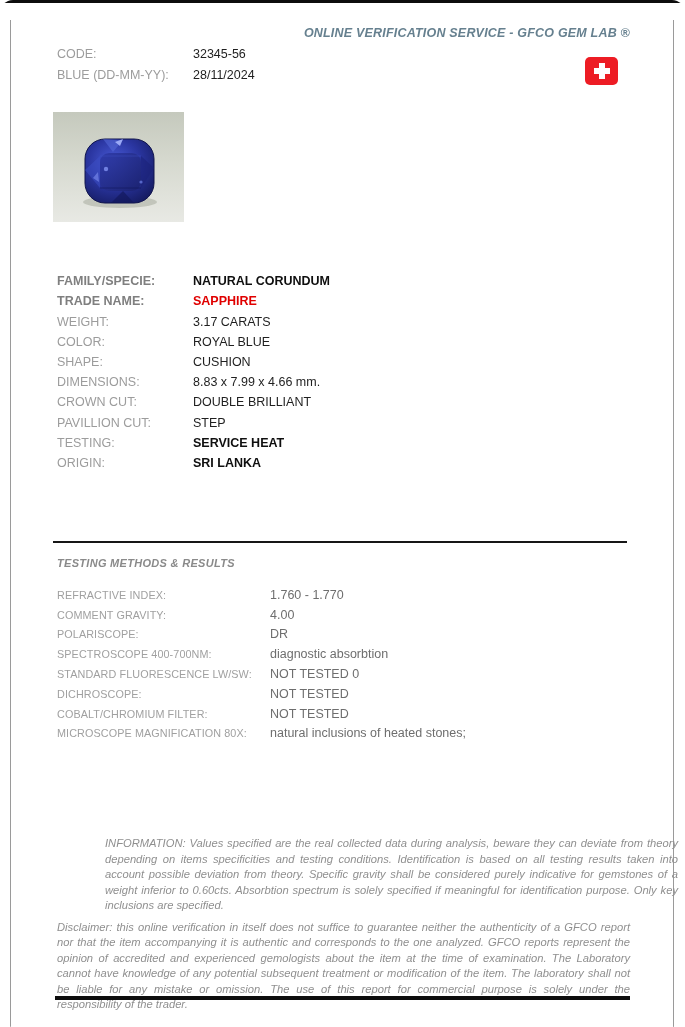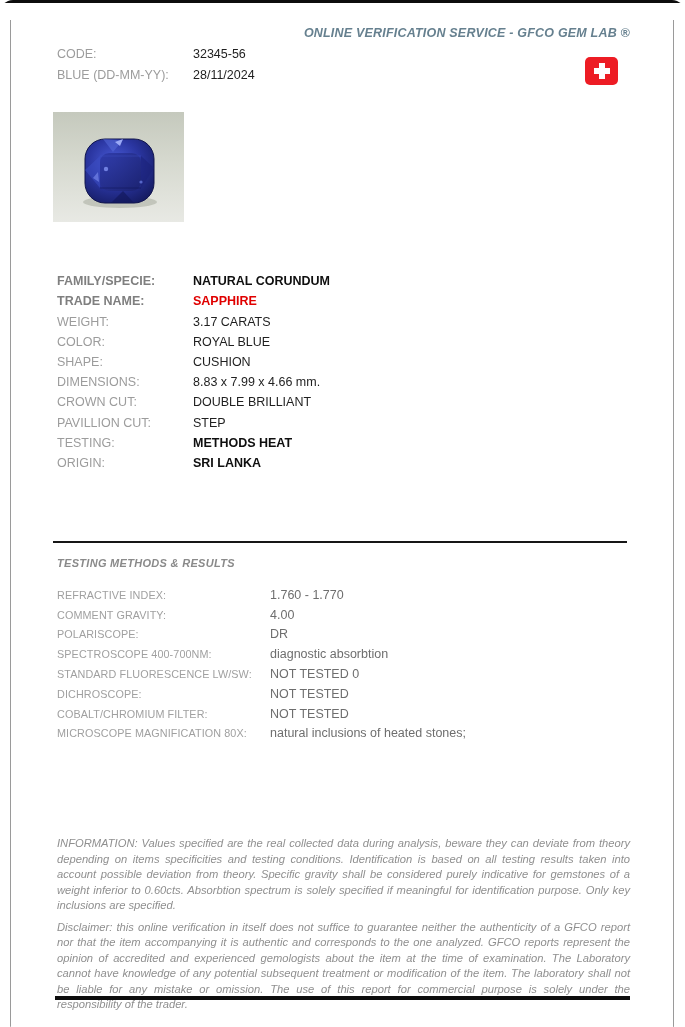--- a/index.html
+++ b/index.html
@@ -40,21 +40,21 @@
     font-size:11px;font-weight:bold;font-style:italic;color:#8a8a8a;letter-spacing:.3px;
   }
   .testing{position:absolute;left:57px;top:585px;width:560px;}
   .testing .row{display:flex;height:19.8px;align-items:center;}
   .tlabel{width:213px;font-size:10.8px;color:#a0a0a0;flex:none;letter-spacing:.1px;}
   .tvalue{font-size:12.5px;color:#6e6e6e;}
   .para{
     position:absolute;left:57px;width:573px;margin:0;
     font-size:11.2px;font-style:italic;color:#8f8f8f;line-height:15.6px;text-align:justify;
   }
-  .para.info{top:836px;}
+  .para.info{top:836px;margin-left:48px;}
   .para.disclaimer{top:920px;line-height:15.4px;}
   .bottom-rule{position:absolute;left:55px;top:996px;width:575px;height:4px;background:#0d0d0d;}
 </style>
 </head>
 <body>
 
 <div class="page">
   <div class="top-rule"></div>
   <div class="side-rule left"></div>
   <div class="side-rule right"></div>
@@ -135,21 +135,21 @@
     <div class="row">
       <span class="flabel">CROWN CUT:</span>
       <span class="fvalue">DOUBLE BRILLIANT</span>
     </div>
     <div class="row">
       <span class="flabel">PAVILLION CUT:</span>
       <span class="fvalue">STEP</span>
     </div>
     <div class="row">
       <span class="flabel">TESTING:</span>
-      <span class="fvalue bold">METHODS HEAT</span>
+      <span class="fvalue bold">SERVICE HEAT</span>
     </div>
     <div class="row">
       <span class="flabel">ORIGIN:</span>
       <span class="fvalue bold">SRI LANKA</span>
     </div>
   </div>
 
   <div class="divider"></div>
   <div class="section-heading">TESTING METHODS &amp; RESULTS</div>
 

